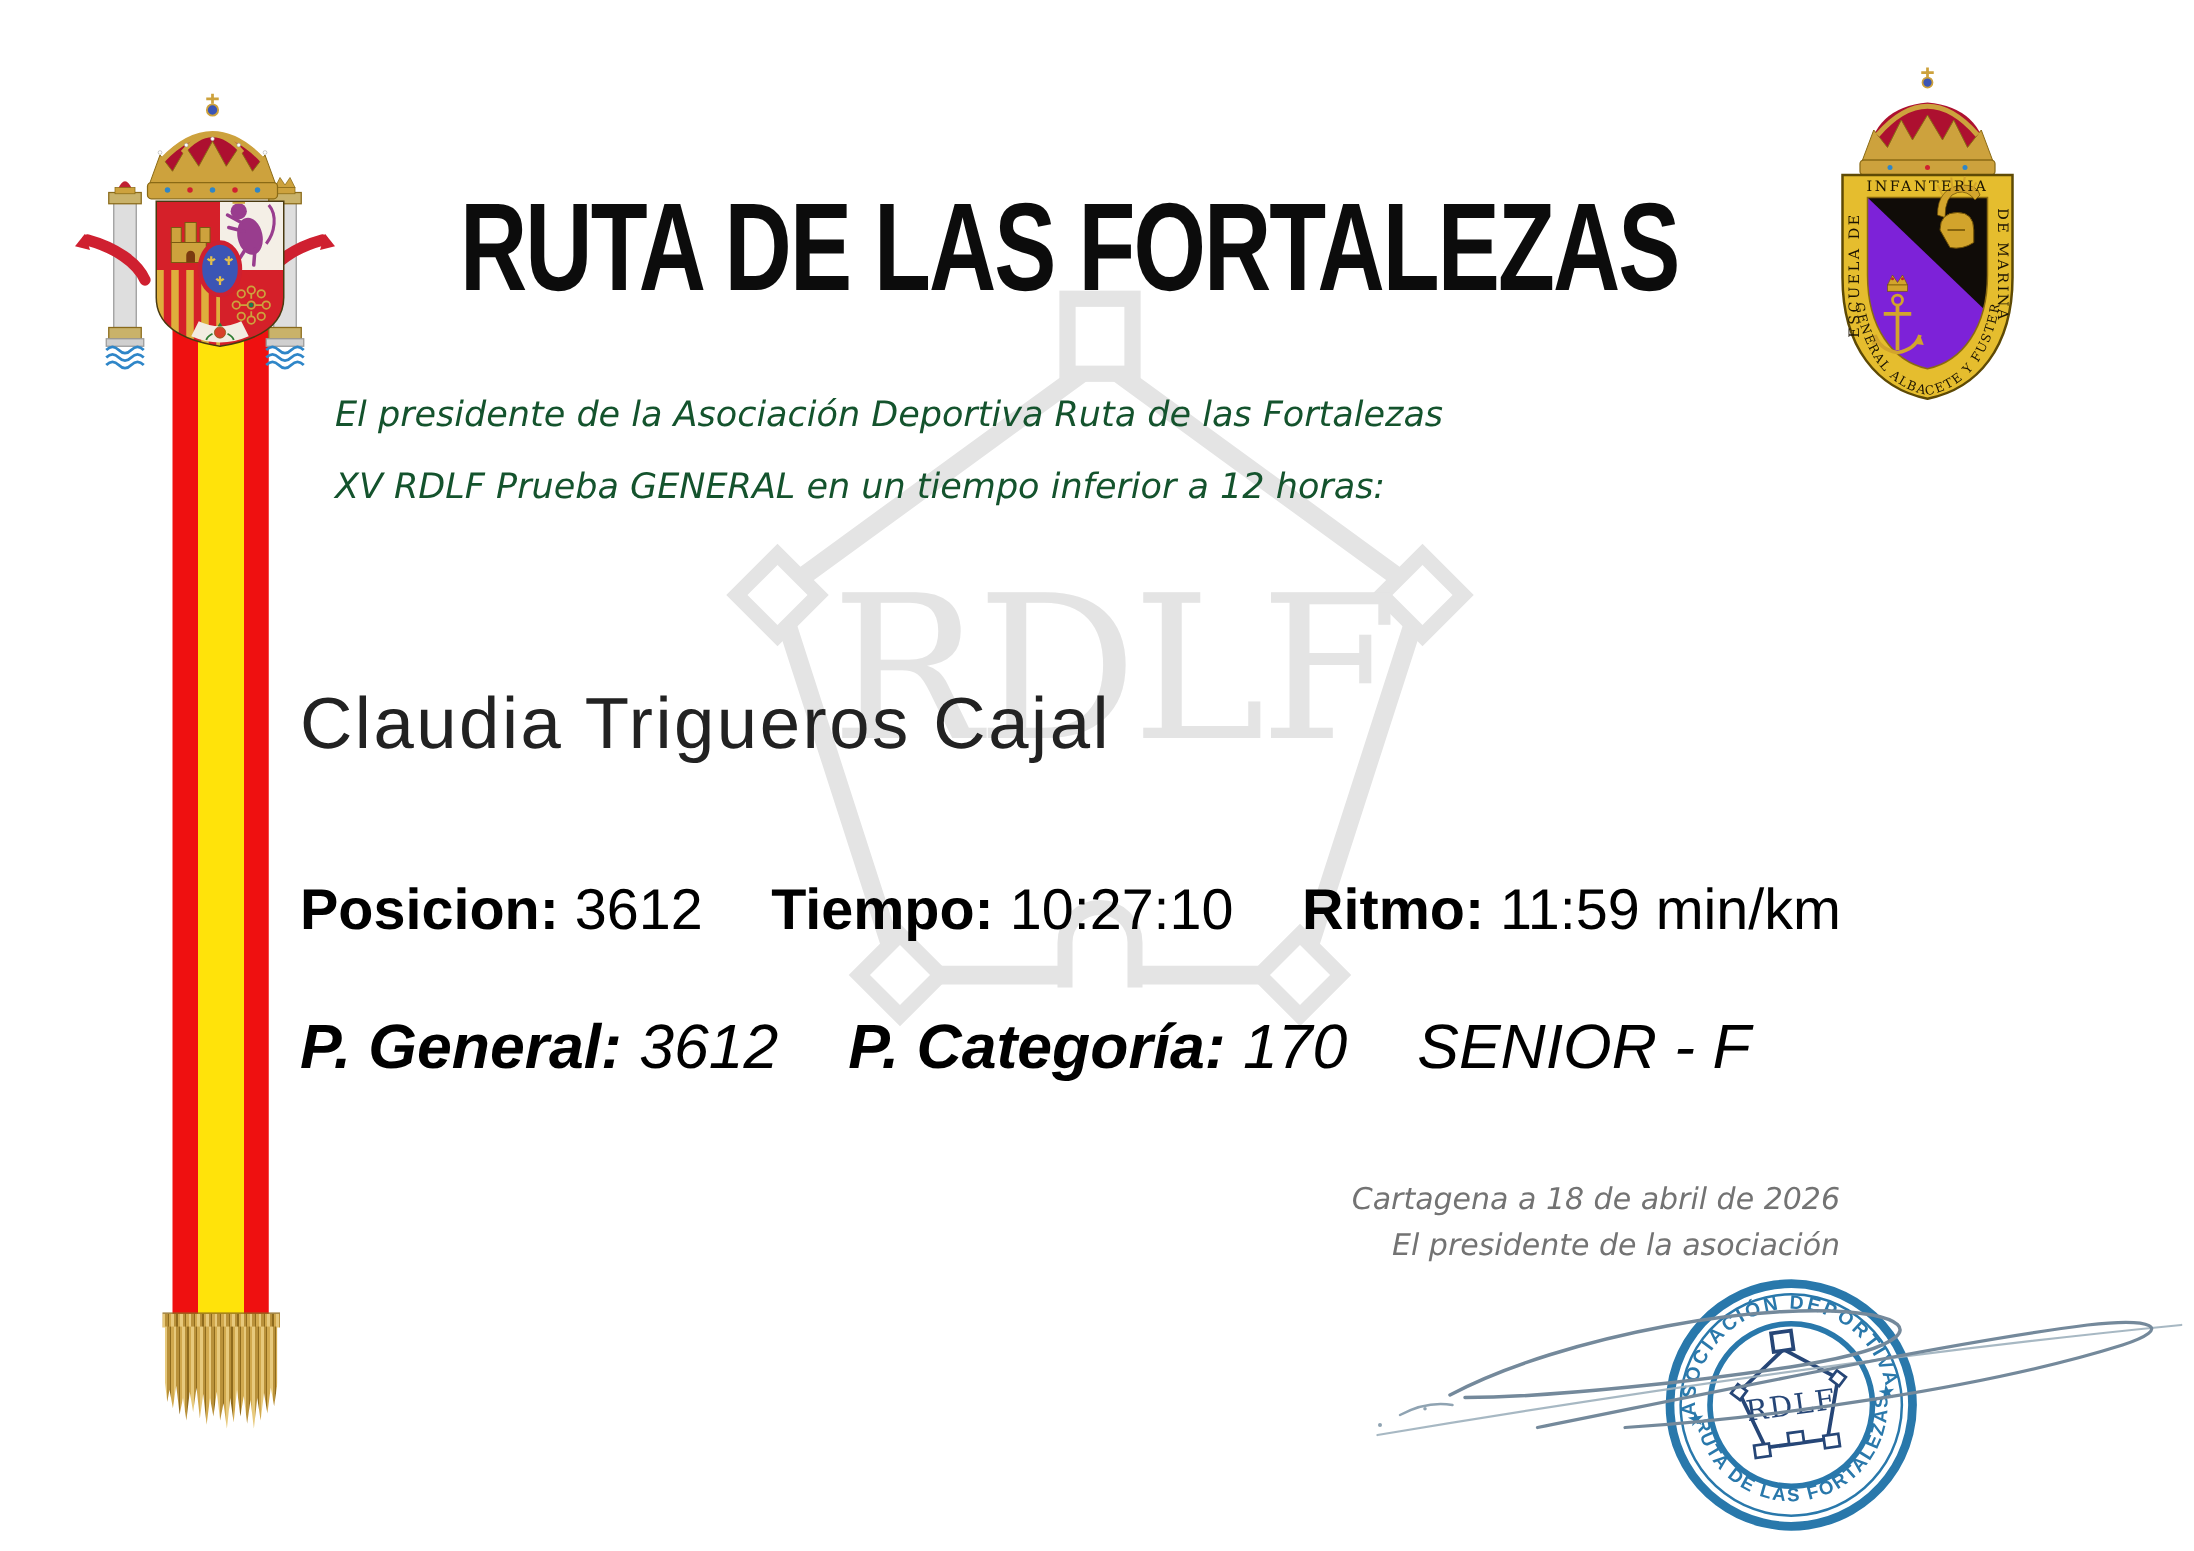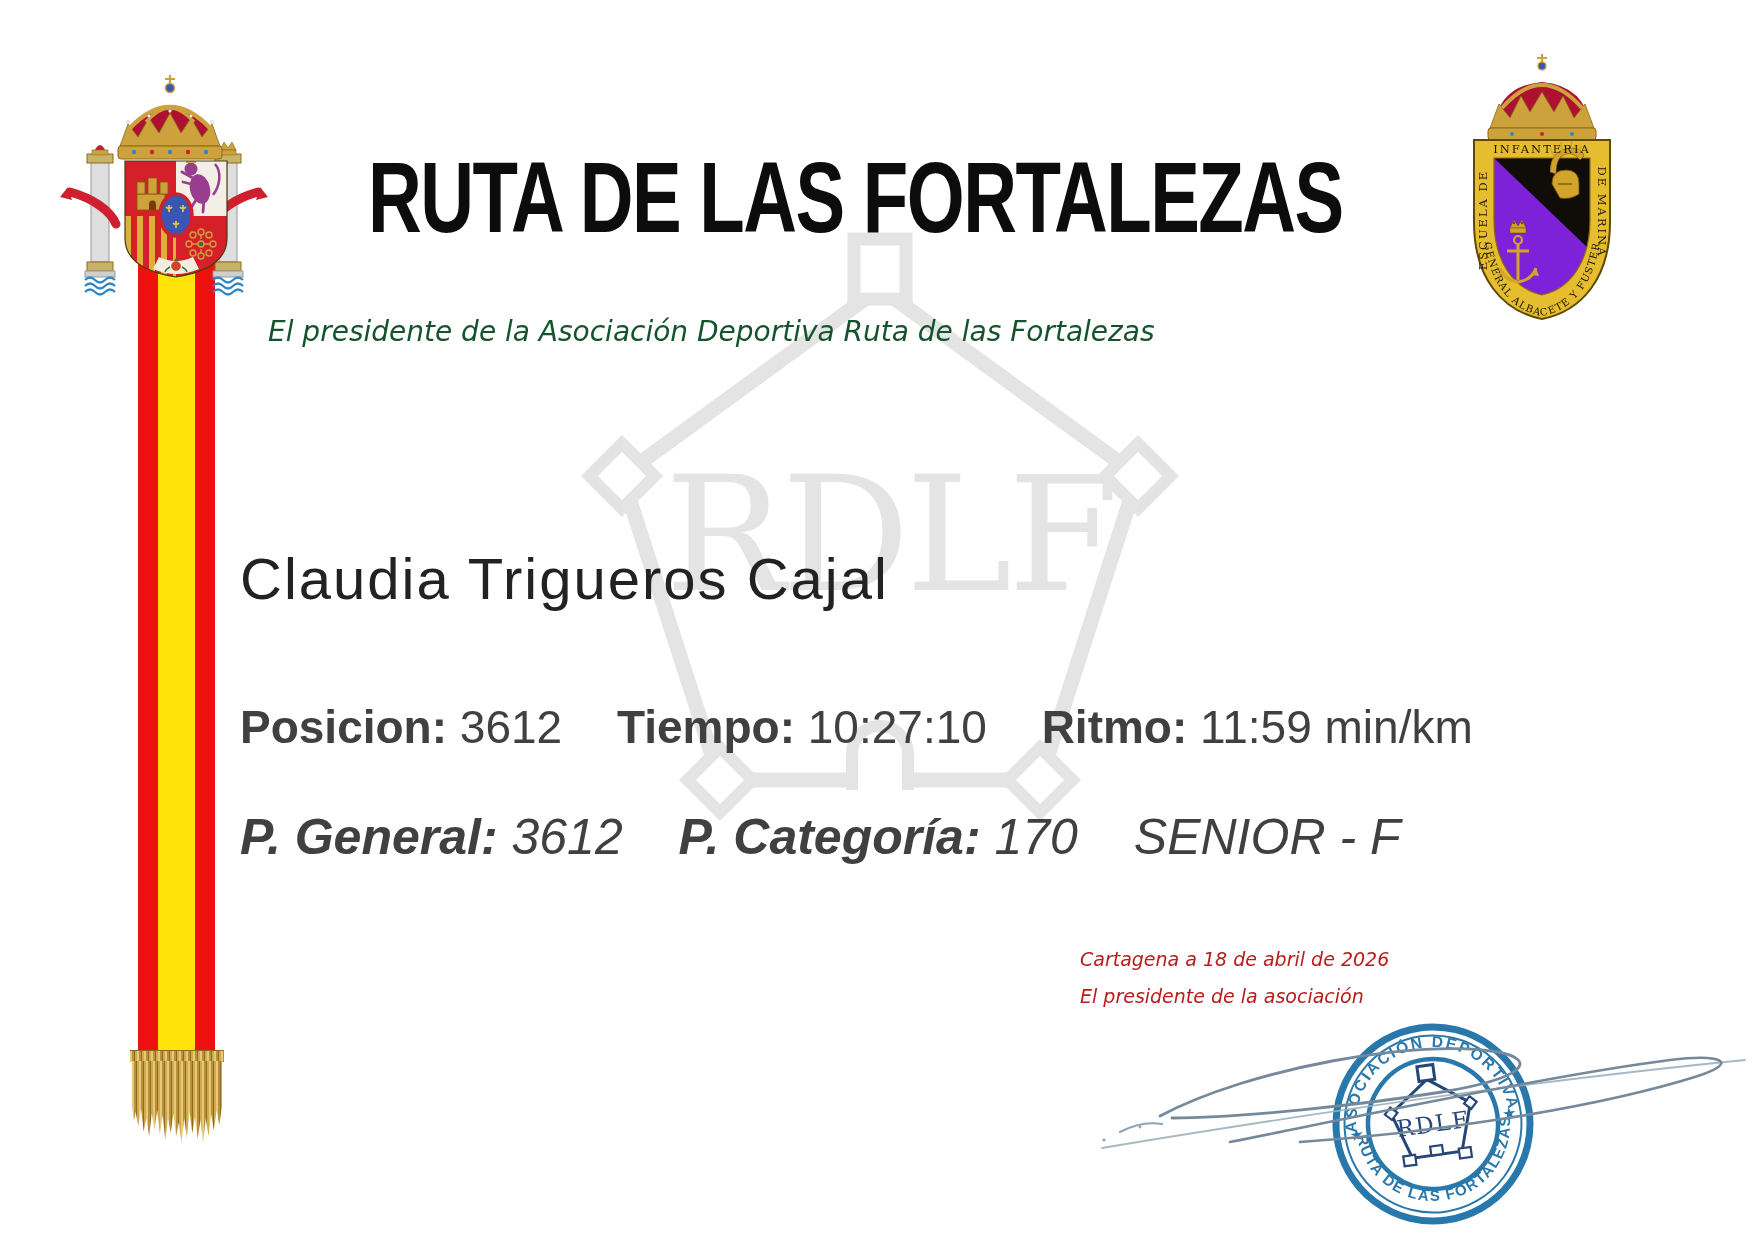--- a/index.html
+++ b/index.html
@@ -22,27 +22,27 @@
   #coat-of-arms{left:58px;top:66px;z-index:3;}
   #right-emblem{left:1466px;top:52px;z-index:3;}
 
   
   #title{left:368px;top:140px;z-index:4;font-weight:bold;font-size:98px;color:#0c0c0c;
     letter-spacing:-2px;white-space:nowrap;transform:scale(0.76,1.02);transform-origin:left top;}
   #body-text{left:268px;top:303px;z-index:4;font-family:"DejaVu Sans",sans-serif;font-style:italic;
     font-size:28px;line-height:57px;color:#14532d;white-space:nowrap;}
   #recipient-name{left:240px;top:545px;width:1230px;z-index:4;text-align:left;
     font-size:58px;letter-spacing:2px;color:#222;}
-  .stats{z-index:4;color:#404040;white-space:nowrap;text-align:right;}
+  .stats{z-index:4;color:#000000;white-space:nowrap;text-align:right;}
   #stats-line1{left:240px;top:700px;font-size:46px;}
   #stats-line2{left:240px;top:808px;font-size:50px;font-style:italic;}
   .stats .lbl{font-weight:bold;}
   .stats .val{margin-right:42px;}
-  #closing{left:1080px;top:941px;width:392px;z-index:4;text-align:left;
-    font-family:"DejaVu Sans",sans-serif;font-style:italic;font-size:19px;line-height:37px;color:#b91c1c;}
+  #closing{left:1080px;top:941px;width:392px;z-index:4;text-align:right;
+    font-family:"DejaVu Sans",sans-serif;font-style:italic;font-size:24px;line-height:37px;color:#737373;}
 
   #stamp{left:1328px;top:1019px;z-index:5;}
   #signature{left:1090px;top:1012px;z-index:6;}
 </style>
 </head>
 <body>
 
 <div id="page">
 
   <svg id="watermark" class="abs" width="610" height="670" viewBox="0 0 610 670">
@@ -249,20 +249,21 @@
       <text x="17" y="172" text-anchor="middle" transform="rotate(-90 17 168)">ESCUELA DE</text>
       <text x="136" y="164" text-anchor="middle" transform="rotate(90 136 160)">DE MARINA</text>
       <text font-size="10" letter-spacing="1.2">
         <textPath href="#rbBot" xlink:href="#rbBot" startOffset="50%" text-anchor="middle">GENERAL ALBACETE Y FUSTER</textPath>
       </text>
     </g>
   </svg>
 
   <div id="body-text" class="abs">
     <div>El presidente de la Asociación Deportiva Ruta de las Fortalezas</div>
+    <div>XV RDLF Prueba GENERAL en un tiempo inferior a 12 horas:</div>
   </div>
 
   <div id="recipient-name" class="abs">Claudia Trigueros Cajal</div>
 
   <div id="stats-line1" class="abs stats">
     <span class="lbl">Posicion:</span>
     <span class="val">3612</span>
     <span class="lbl">Tiempo:</span>
     <span class="val">10:27:10</span>
     <span class="lbl">Ritmo:</span>

